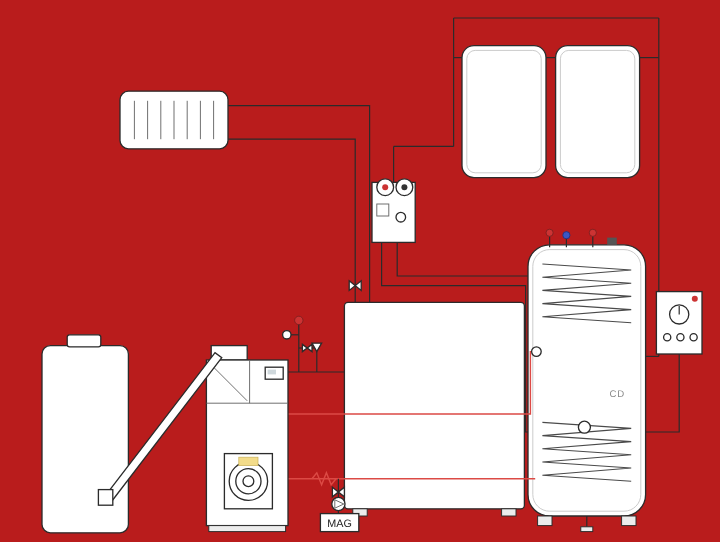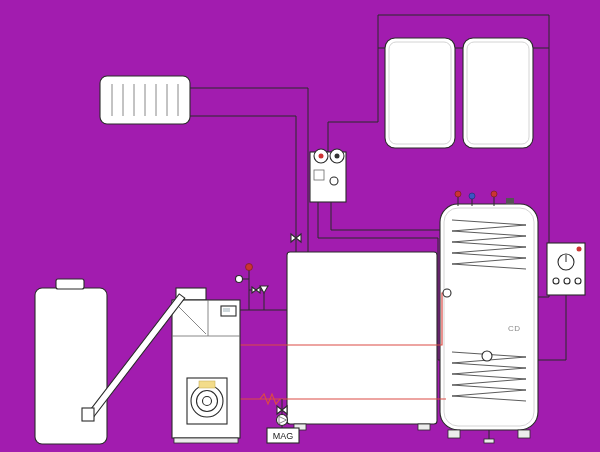--- a/index.html
+++ b/index.html
@@ -1,16 +1,16 @@
 <!DOCTYPE html>
 <html><head>
 <meta charset="utf-8">
 <style>
   html,body{margin:0;padding:0;background:#fff;}
-  .stage{position:relative;width:600px;height:452px;background:#a21caf;overflow:hidden;
+  .stage{position:relative;width:600px;height:452px;background:#b91c1c;overflow:hidden;
          font-family:"Liberation Sans",sans-serif;}
   svg{display:block;}
   .ln{fill:none;stroke:#2b2b2b;stroke-width:1;}
   .cmp{fill:#ffffff;stroke:#2b2b2b;stroke-width:1.1;}
   .inner{fill:none;stroke:#c9c9c9;stroke-width:0.8;}
   .thin{fill:none;stroke:#6a6a6a;stroke-width:0.8;}
   .coil{fill:none;stroke:#4a4a4a;stroke-width:0.9;}
   .fill-soft{fill:#ececec;stroke:#2b2b2b;stroke-width:0.8;}
   .lbl{font-size:9px;fill:#222;}
   .logo{font-size:8px;fill:#8a8a8a;letter-spacing:0.5px;}

